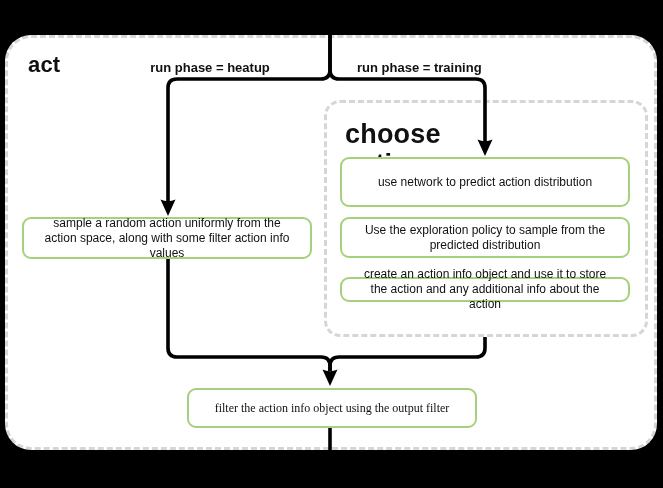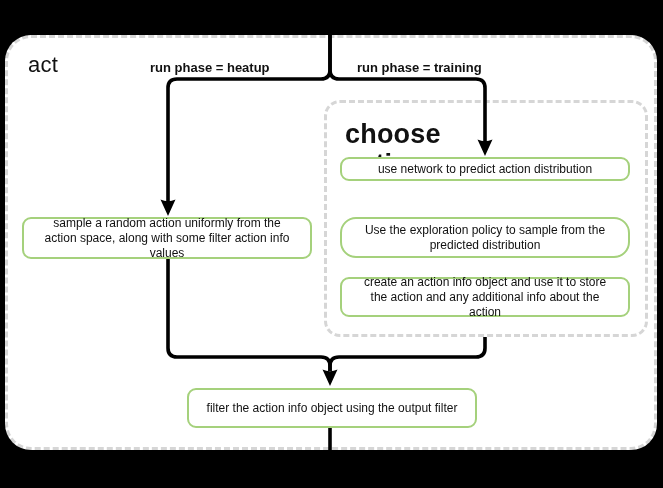--- a/index.html
+++ b/index.html
@@ -50,33 +50,33 @@
   .wire {
     fill: none;
     stroke: var(--connector);
     stroke-width: 3.6;
   }
   .head { fill: var(--connector); stroke: none; }
   .act-title {
     position: absolute;
     left: 28px; top: 52px;
     font-size: 22px;
-    font-weight: normal;
+    font-weight: bold;
     z-index: 4;
     letter-spacing: 0.2px;
   }
   .blabel {
     position: absolute;
     top: 60px;
     font-size: 13px;
     font-weight: bold;
     white-space: nowrap;
     z-index: 4;
   }
-  .blabel.heatup { left: 150px; width: 156px; text-align: left; }
+  .blabel.heatup { left: 132px; width: 156px; text-align: center; }
   .blabel.training { left: 357px; text-align: right; }
   .gtitle {
     position: absolute;
     left: 345px; top: 119px;
     width: 112px;
     font-size: 27px;
     font-weight: bold;
     line-height: 30px;
     z-index: 4;
     letter-spacing: 0.2px;
@@ -90,24 +90,24 @@
     display: flex;
     align-items: center;
     justify-content: center;
     text-align: center;
     font-size: 12px;
     line-height: 15px;
     padding: 2px 12px;
     z-index: 4;
   }
   .node.sample  { left: 22px;  top: 217px; width: 290px; height: 42px; }
-  .node.predict { left: 340px; top: 157px; width: 290px; height: 24px; }
-  .node.explore { left: 340px; top: 217px; width: 290px; height: 41px; border-radius: 16px; }
-  .node.create  { left: 340px; top: 277px; width: 290px; height: 40px; }
-  .node.filter  { left: 187px; top: 388px; width: 290px; height: 40px; }
+  .node.predict { left: 340px; top: 157px; width: 290px; height: 50px; }
+  .node.explore { left: 340px; top: 217px; width: 290px; height: 41px; }
+  .node.create  { left: 340px; top: 277px; width: 290px; height: 25px; }
+  .node.filter  { left: 187px; top: 388px; width: 290px; height: 40px; font-family: Liberation Serif, serif; }
 </style>
 </head>
 <body>
 
 <div class="stage">
 
   <div class="canvas"></div>
 
   <div class="group"></div>
 

